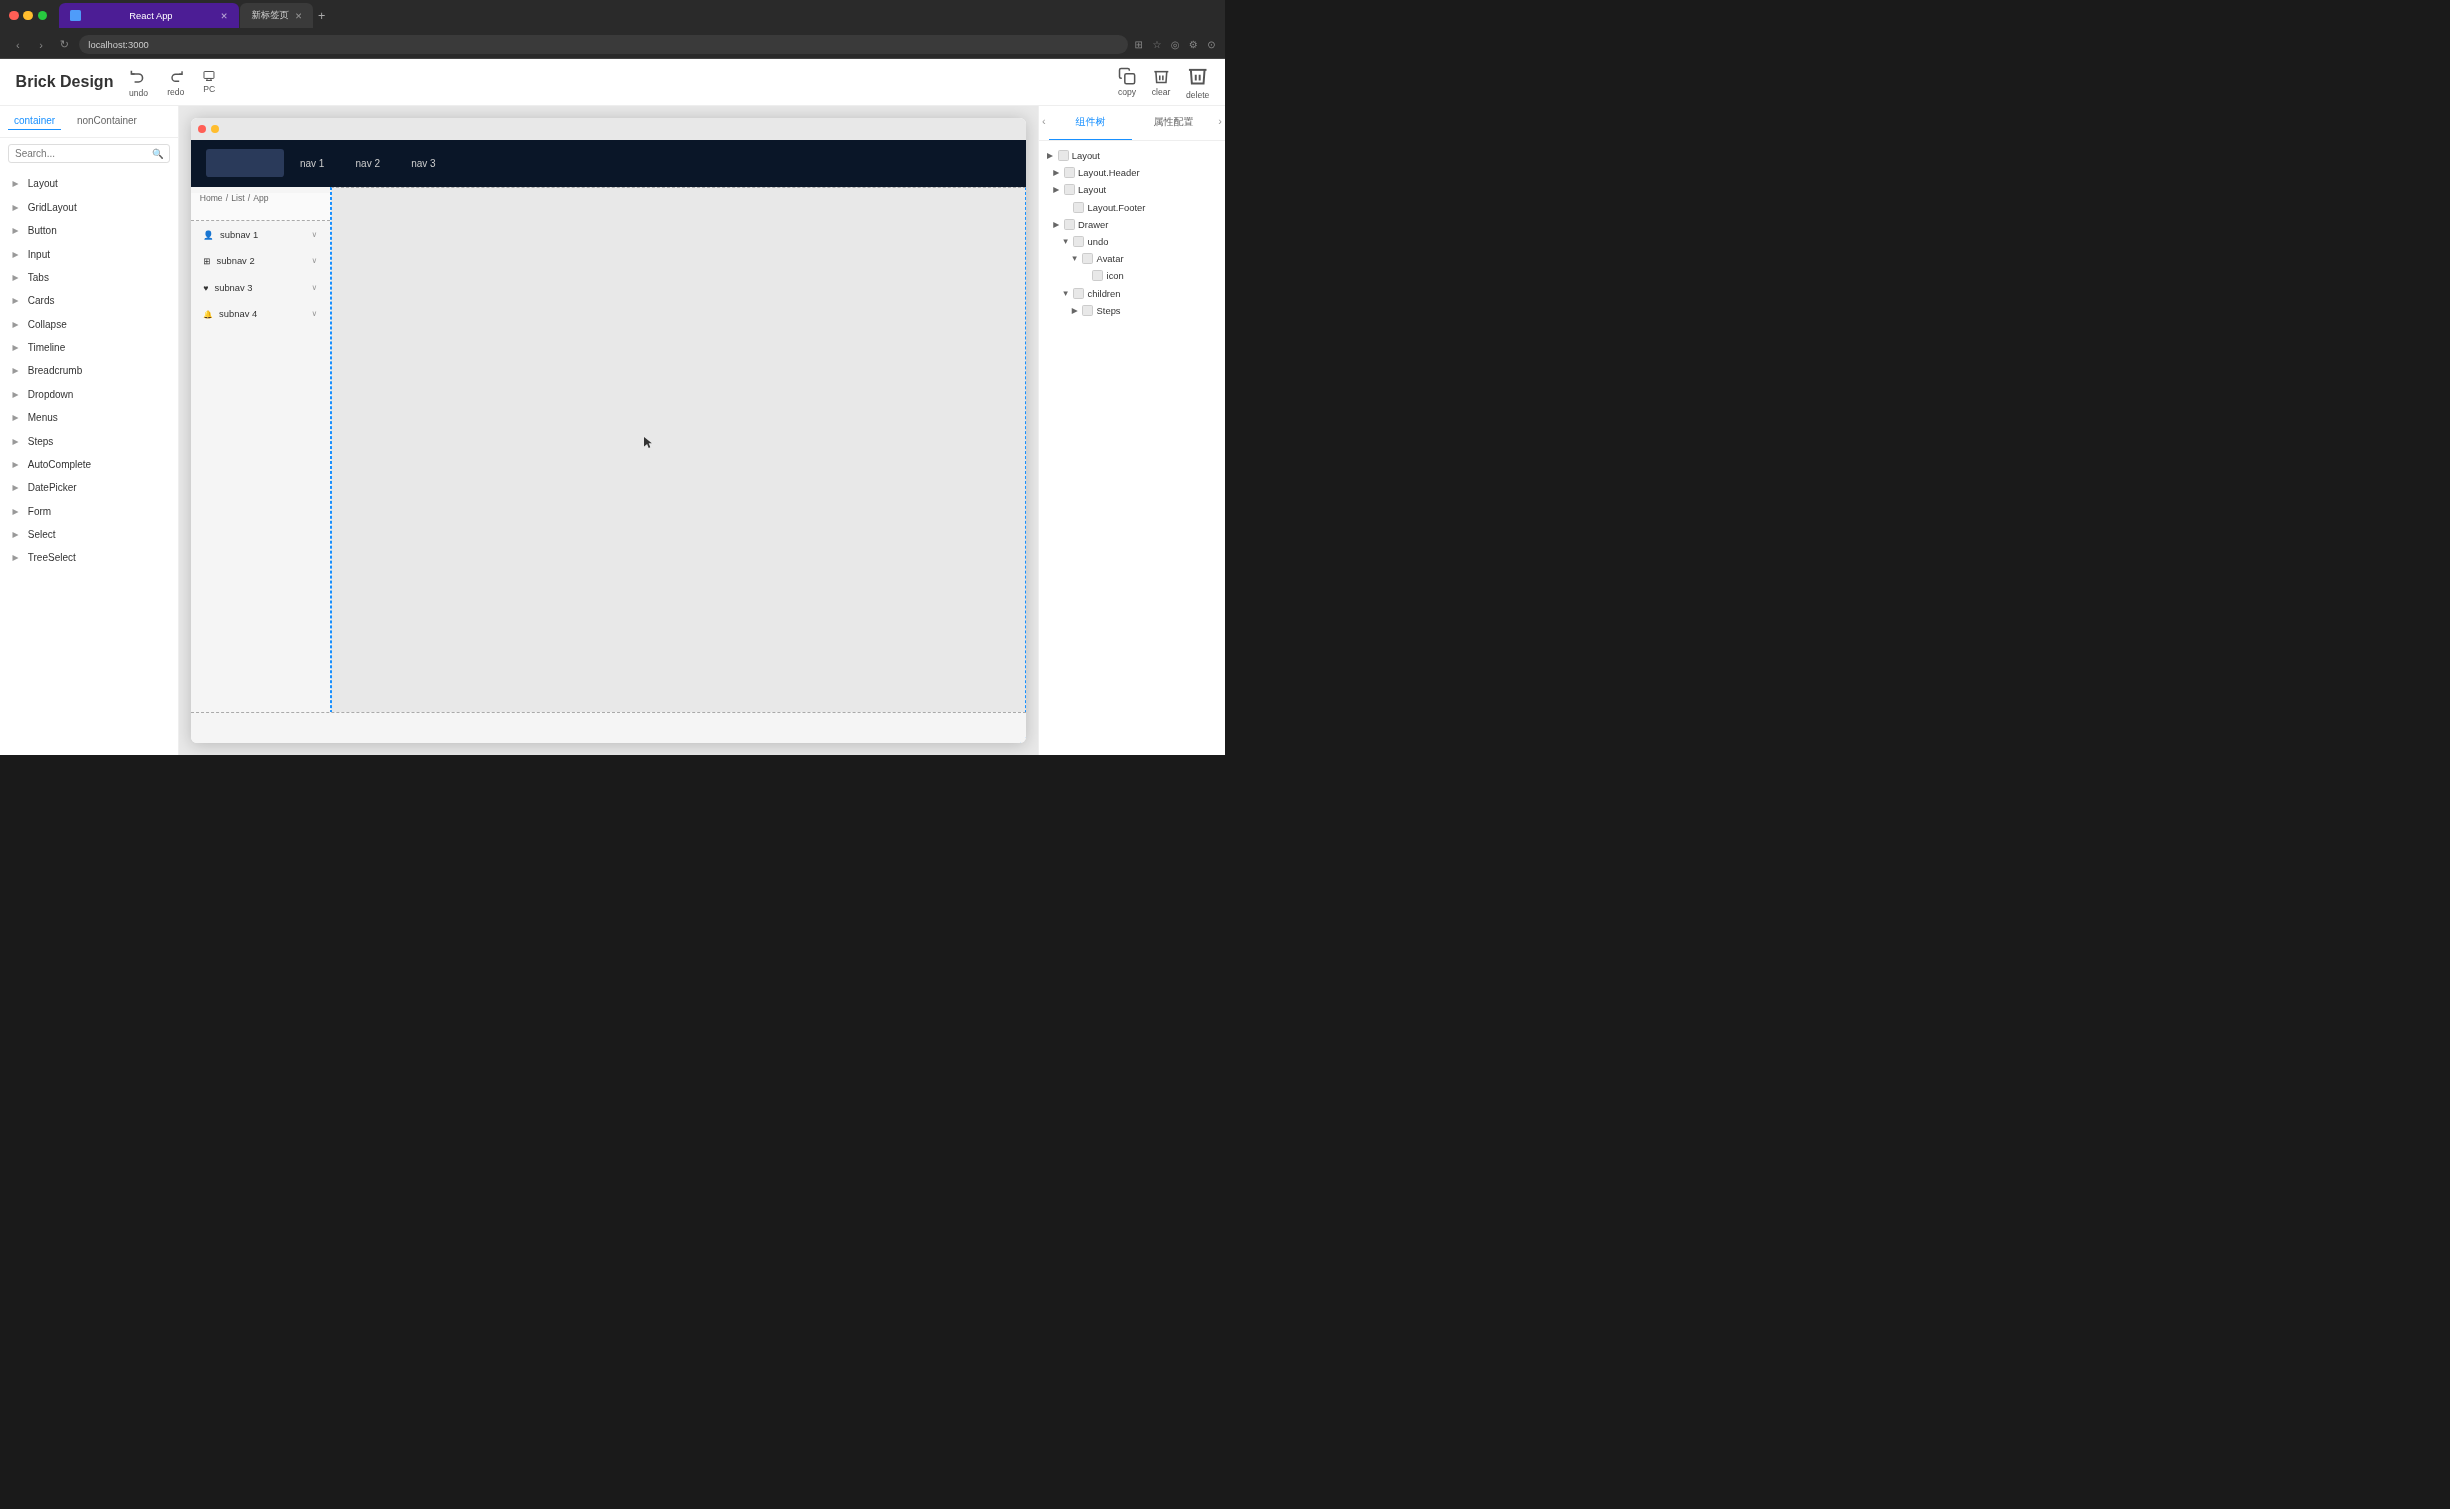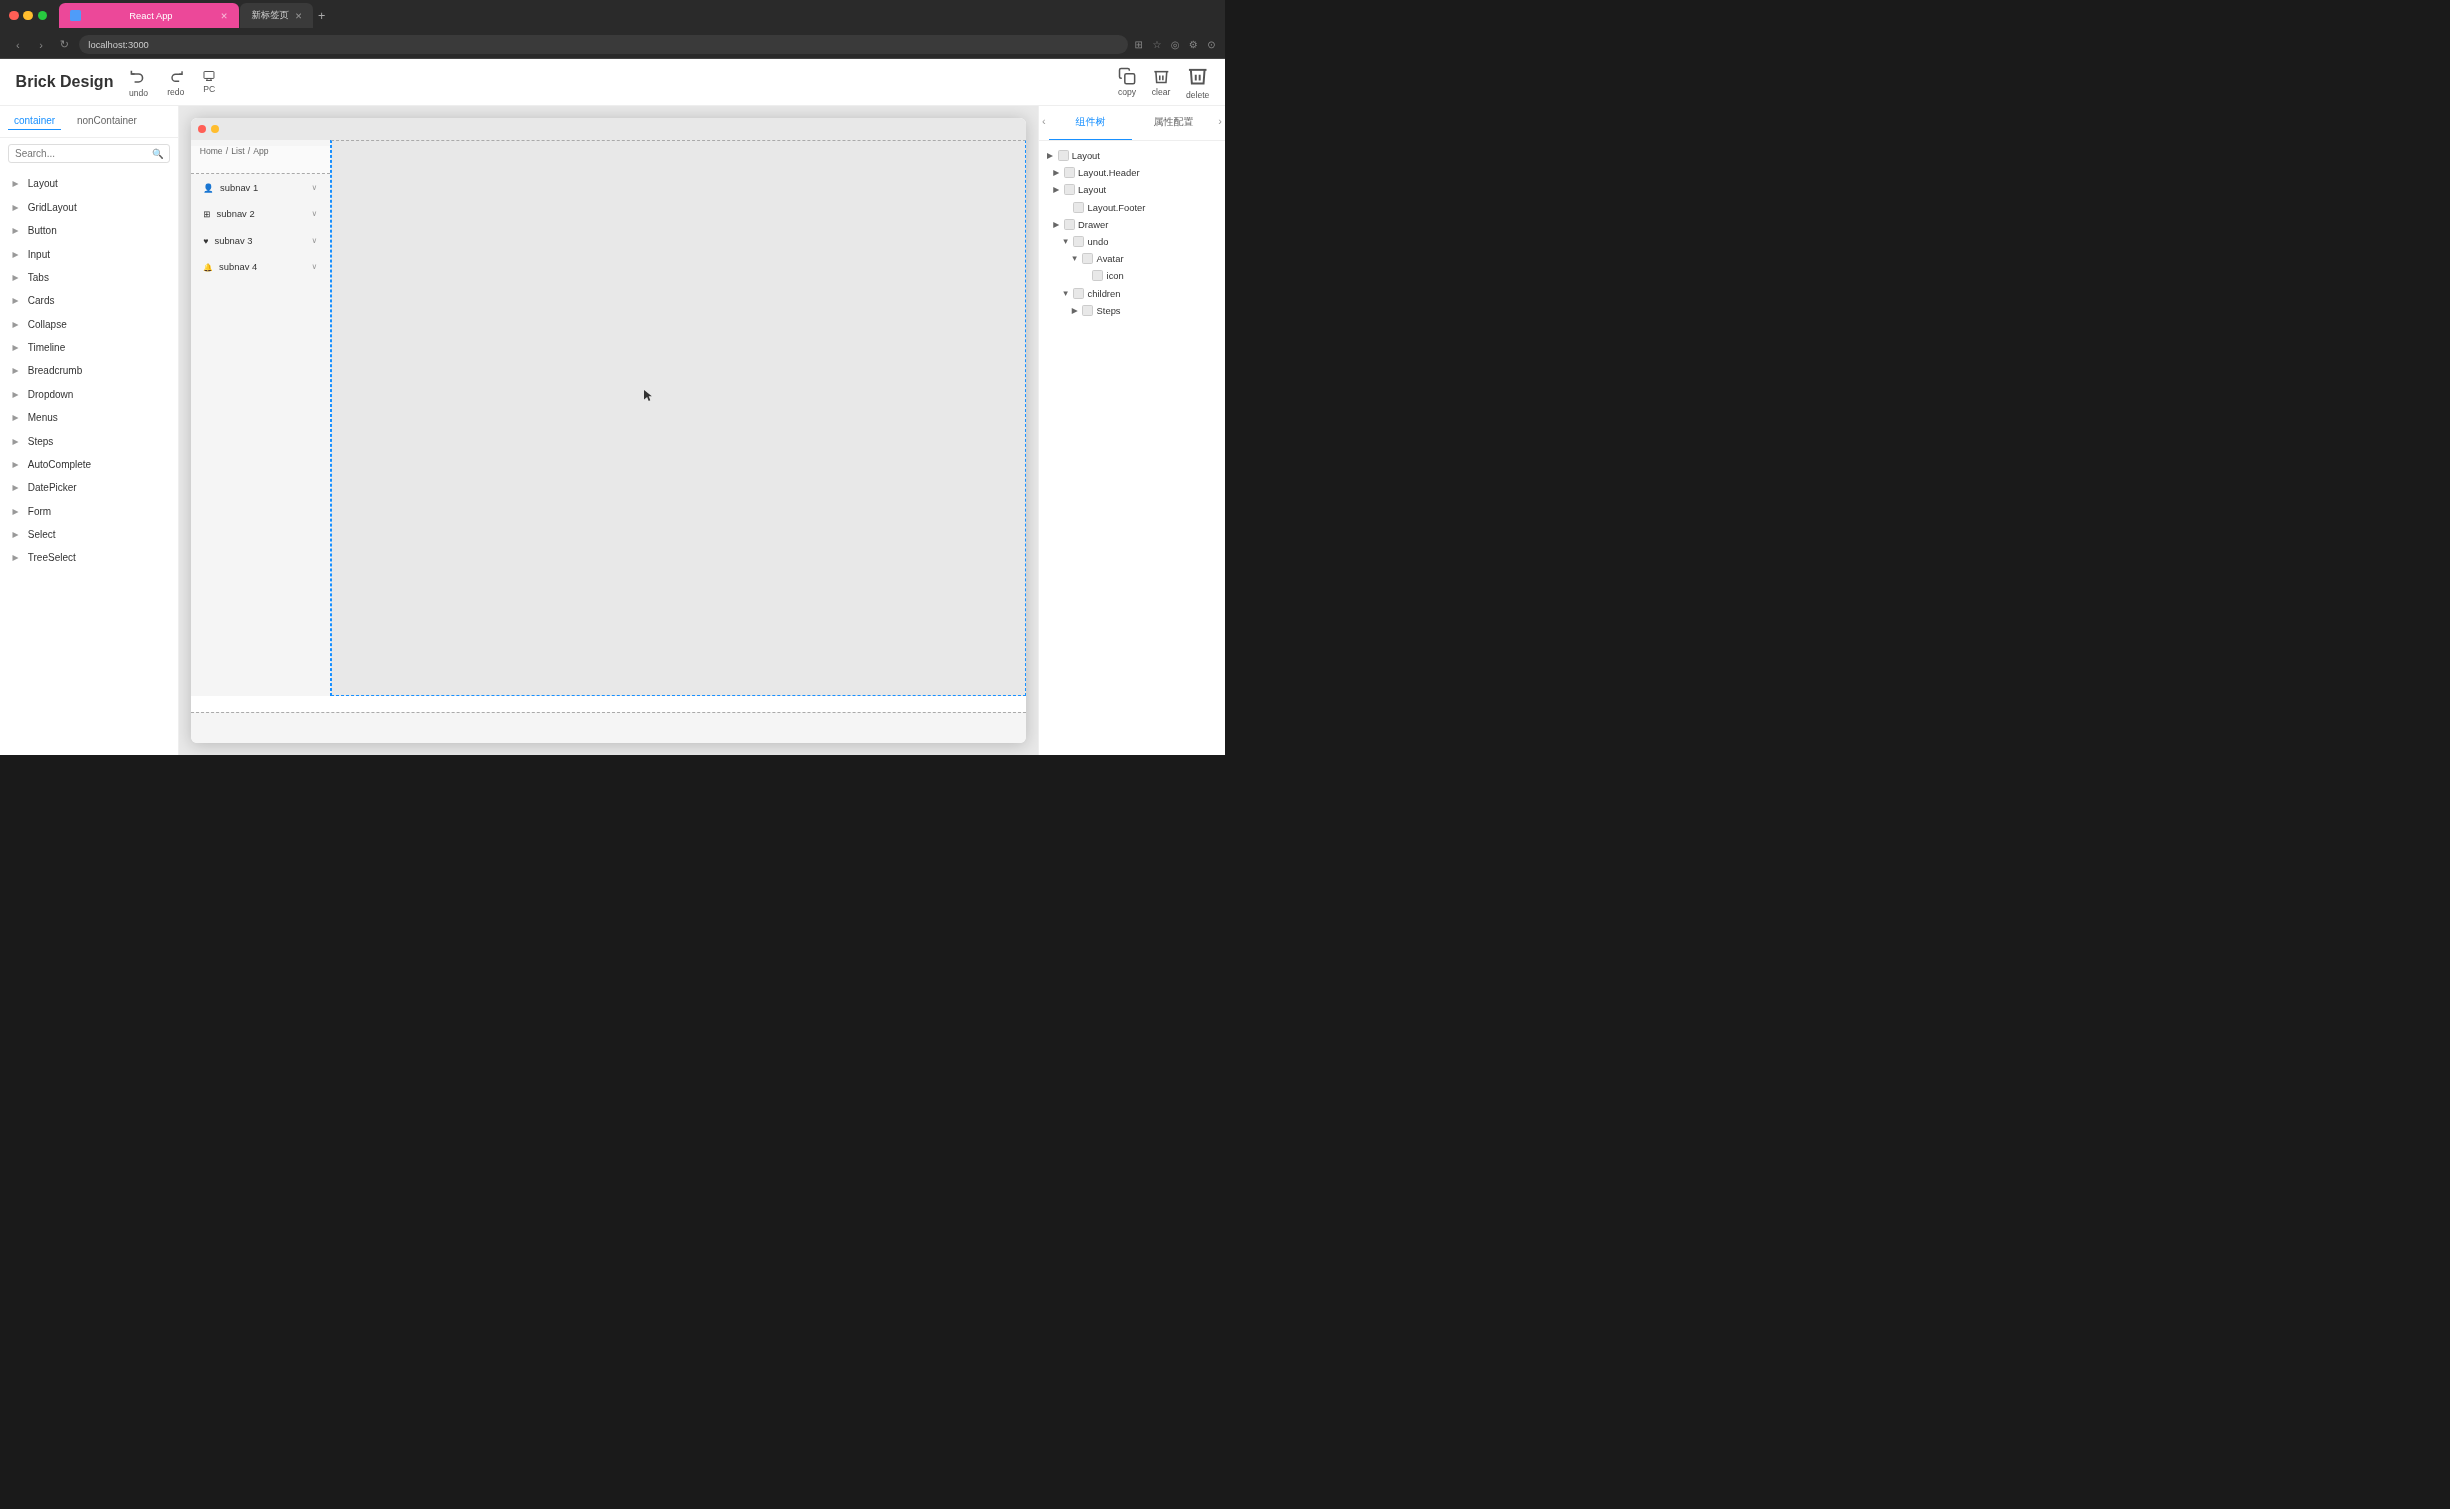--- a/index.html
+++ b/index.html
@@ -7,21 +7,21 @@
 
     
     .browser-chrome { width: 100%; height: 31px; background: #2a2a2a; display: flex; align-items: center; padding: 0 9.4px; gap: 6.2px; }
     .browser-dots { display: flex; gap: 4.7px; align-items: center; }
     .dot { width: 9.4px; height: 9.4px; border-radius: 50%; }
     .dot-red { background: #ff5f56; }
     .dot-yellow { background: #ffbd2e; }
     .dot-green { background: #27c93f; }
     .tab-bar { display: flex; align-items: center; gap: 1.6px; margin-left: 6.2px; flex: 1; }
     .browser-tab { background: #3a3a3a; color: #ccc; padding: 4.7px 11px; border-radius: 6.2px 6.2px 0 0; font-size: 9.4px; display: flex; align-items: center; gap: 6.2px; height: 25px; }
-    .browser-tab.active { background: #ec4899; color: #fff; gap: 48px; }
+    .browser-tab.active { background: #4c1d95; color: #fff; gap: 48px; }
     .browser-tab .tab-favicon { width: 11px; height: 11px; background: #4f9cf9; border-radius: 1.6px; display: inline-block; }
     .browser-tab .close-btn { opacity: 0.6; font-size: 8.6px; cursor: pointer; }
     .new-tab-btn { color: #aaa; font-size: 12.5px; cursor: pointer; margin-left: 3.1px; }
     .browser-nav { height: 28px; background: #2a2a2a; display: flex; align-items: center; padding: 0 9.4px; gap: 6.2px; border-bottom: 0.8px solid #444; }
     .nav-btn { color: #888; font-size: 11px; cursor: pointer; width: 17px; text-align: center; }
     .address-bar { flex: 1; background: #3a3a3a; border-radius: 12.5px; height: 19px; display: flex; align-items: center; padding: 0 9.4px; color: #ccc; font-size: 9.4px; }
     .nav-icons { display: flex; gap: 9.4px; color: #888; }
 
     
     .app { display: flex; flex-direction: column; height: calc(100% - 59px); background: #fff; }
@@ -267,20 +267,28 @@
       </div>
     </div>
 
     <div class="canvas">
       <div class="preview-window">
         <div class="preview-titlebar">
           <div class="preview-dot preview-dot-red"></div>
           <div class="preview-dot preview-dot-yellow"></div>
         </div>
 
+        <div class="preview-nav-area">
+          <div class="preview-logo-box"></div>
+          <div class="preview-nav-links">
+            <span class="preview-nav-link">nav 1</span>
+            <span class="preview-nav-link">nav 2</span>
+            <span class="preview-nav-link">nav 3</span>
+          </div>
+        </div>
 
         <div style="display:flex; height: calc(100% - 69px);">
 
           <div class="preview-sidebar">
 
             <div style="height:28px; display:flex; align-items:flex-start; padding:0 9px; font-size:8.6px; color:#666; background:#fafafa; border-bottom:0.8px dashed #aaa;">
               <span>Home</span>
               <span style="margin:0 3.1px;">/</span>
               <span>List</span>
               <span style="margin:0 3.1px;">/</span>

